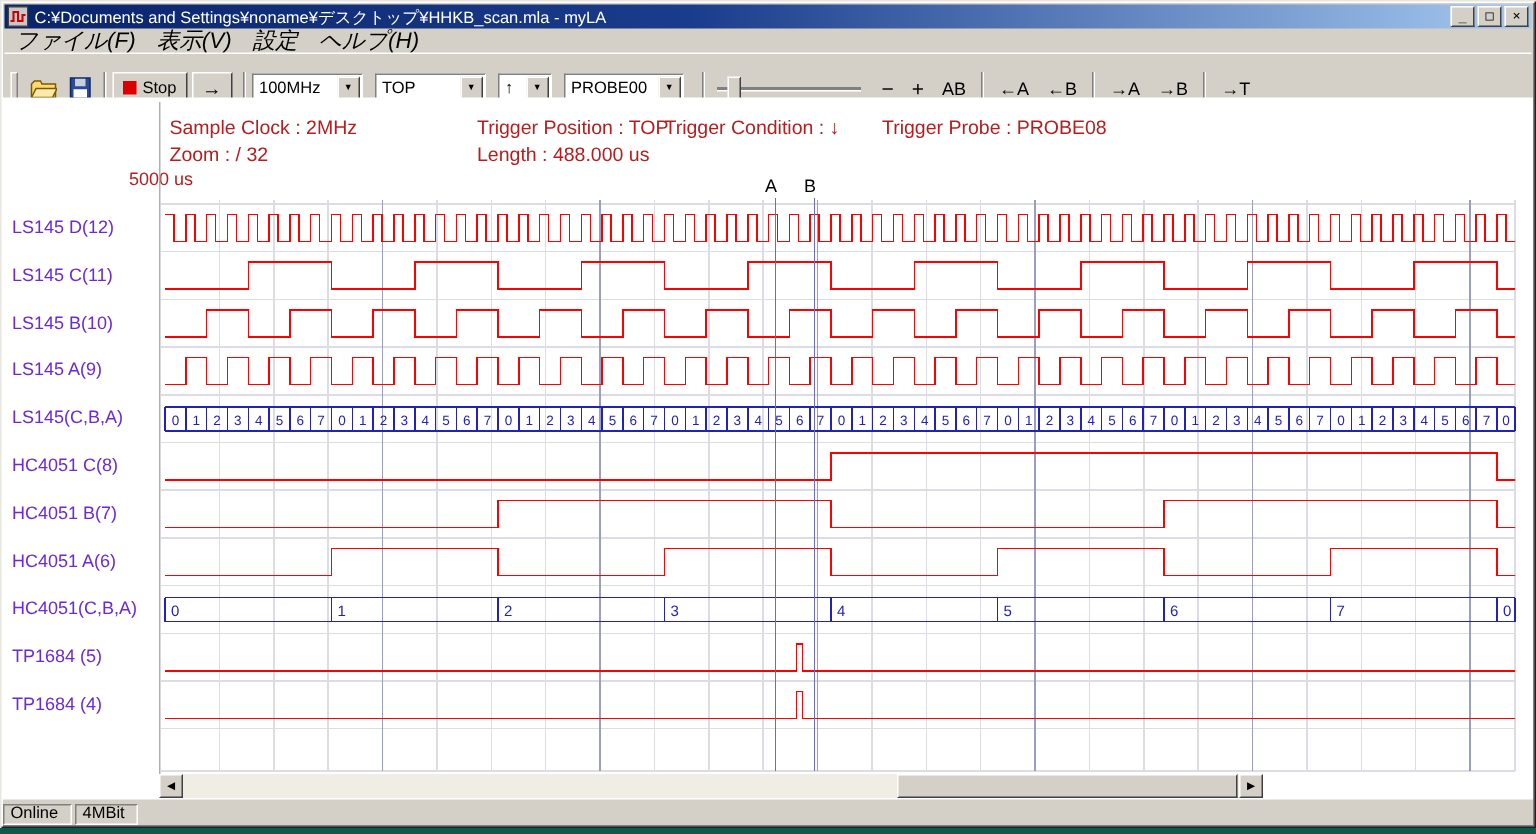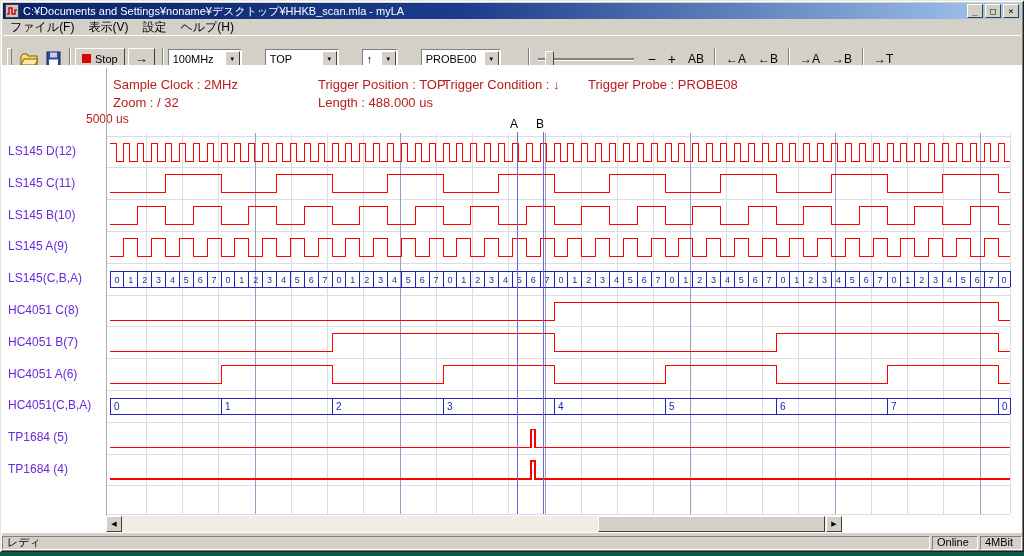--- a/index.html
+++ b/index.html
@@ -6,33 +6,33 @@
   body{width:1024px;height:556px;background:#0b5b4b;font-family:"Liberation Sans",sans-serif;position:relative;overflow:hidden;}
   .window{position:absolute;left:0;top:0;width:1024px;height:552px;background:#d4d0c8;
     box-shadow:inset 1px 1px 0 #e8e6e0, inset -1px -1px 0 #202020, inset 2px 2px 0 #fff, inset -2px -2px 0 #808080;}
   .titlebar{position:absolute;left:3px;top:3px;width:1018px;height:16px;
     background:linear-gradient(90deg,#0a246a 0%,#1a3c8c 45%,#a6caf0 100%);
     display:flex;align-items:center;padding:0 2px;color:#fff;box-sizing:border-box;}
   .title-text{font-size:11px;margin-left:4px;white-space:nowrap;overflow:hidden;flex:1;}
   .win-controls{display:flex;gap:2px;margin-left:4px;}
   .win-btn{width:16px;height:14px;background:#d4d0c8;border:1px solid;border-color:#fff #404040 #404040 #fff;
     font-size:9px;line-height:11px;text-align:center;color:#000;font-family:"DejaVu Sans Mono",monospace;padding:0;}
-  .menubar{position:absolute;left:3px;top:19px;width:1018px;height:16px;display:flex;align-items:center;font-size:12px;}
+  .menubar{position:absolute;left:3px;top:19px;width:1018px;height:16px;display:flex;align-items:center;font-size:15px;font-style:italic;}
   .menu-item{padding:1px 7px;white-space:nowrap;}
   .toolbar{position:absolute;left:3px;top:35px;width:1018px;height:46px;border-top:1px solid #fff;
     display:flex;align-items:center;padding-left:3px;box-sizing:border-box;}
   .grip{width:3px;height:20px;border:1px solid;border-color:#fff #808080 #808080 #fff;margin:0 5px 0 1px;}
   .tb-icon{width:24px;height:22px;display:flex;align-items:center;justify-content:center;background:transparent;border:none;padding:0;}
   .tb-sep{width:0;height:22px;border-left:1px solid #808080;border-right:1px solid #fff;margin:0 4px;}
   .tb-btn{height:22px;display:flex;align-items:center;gap:4px;padding:0 6px;background:#d4d0c8;
     border:1px solid;border-color:#fff #404040 #404040 #fff;font-size:11px;margin-right:3px;font-family:inherit;}
   .stop-square{width:9px;height:9px;background:#dd0000;display:inline-block;}
   .run-btn{font-size:13px;font-weight:bold;min-width:24px;justify-content:center;}
   .combo{height:20px;background:#fff;border:1px solid;border-color:#808080 #fff #fff #808080;
-    display:flex;align-items:center;font-size:11px;padding-left:4px;margin-right:23px;box-sizing:border-box;}
+    display:flex;align-items:center;font-size:11px;padding-left:4px;margin-right:8px;box-sizing:border-box;}
   .combo-arrow{margin-left:auto;width:15px;height:16px;background:#d4d0c8;border:1px solid;
     border-color:#fff #404040 #404040 #fff;font-size:6px;display:flex;align-items:center;justify-content:center;margin-right:1px;box-sizing:border-box;}
   .slider{position:relative;width:96px;height:22px;margin:0 8px 0 4px;}
   .slider-track{position:absolute;left:0;right:0;top:10px;height:2px;background:#808080;box-shadow:0 1px 0 #fff;}
   .slider-thumb{position:absolute;left:7px;top:3px;width:9px;height:16px;background:#d4d0c8;border:1px solid;border-color:#fff #404040 #404040 #fff;box-sizing:border-box;}
   .tb-flat{background:none;border:none;font-size:12px;padding:2px 5px;margin:0 1px;font-family:inherit;}
   .tb-flat.big{font-size:14px;}
   .client-bg{position:absolute;left:2px;top:65px;width:1020px;height:468px;background:#fff;}
   .info{position:absolute;font-size:13px;color:#b91c1c;white-space:nowrap;}
   .ch-label{position:absolute;left:8px;font-size:12px;color:#6d28d9;white-space:nowrap;}
@@ -369,18 +369,17 @@
       <text x="540" y="13" fill="#000" font-size="12" text-anchor="middle">B</text>
     </svg>
 
   <div class="hscroll">
     <button class="sb-btn left">◀</button>
     <div class="sb-thumb"></div>
     <button class="sb-btn right">▶</button>
   </div>
 
   <div class="statusbar">
-    <span class="sb-panel sb-ready">レディ</span>
     <span class="sb-panel sb-online">Online</span>
     <span class="sb-panel sb-mem">4MBit</span>
   </div>
 
 </div>
 
 </body></html>

